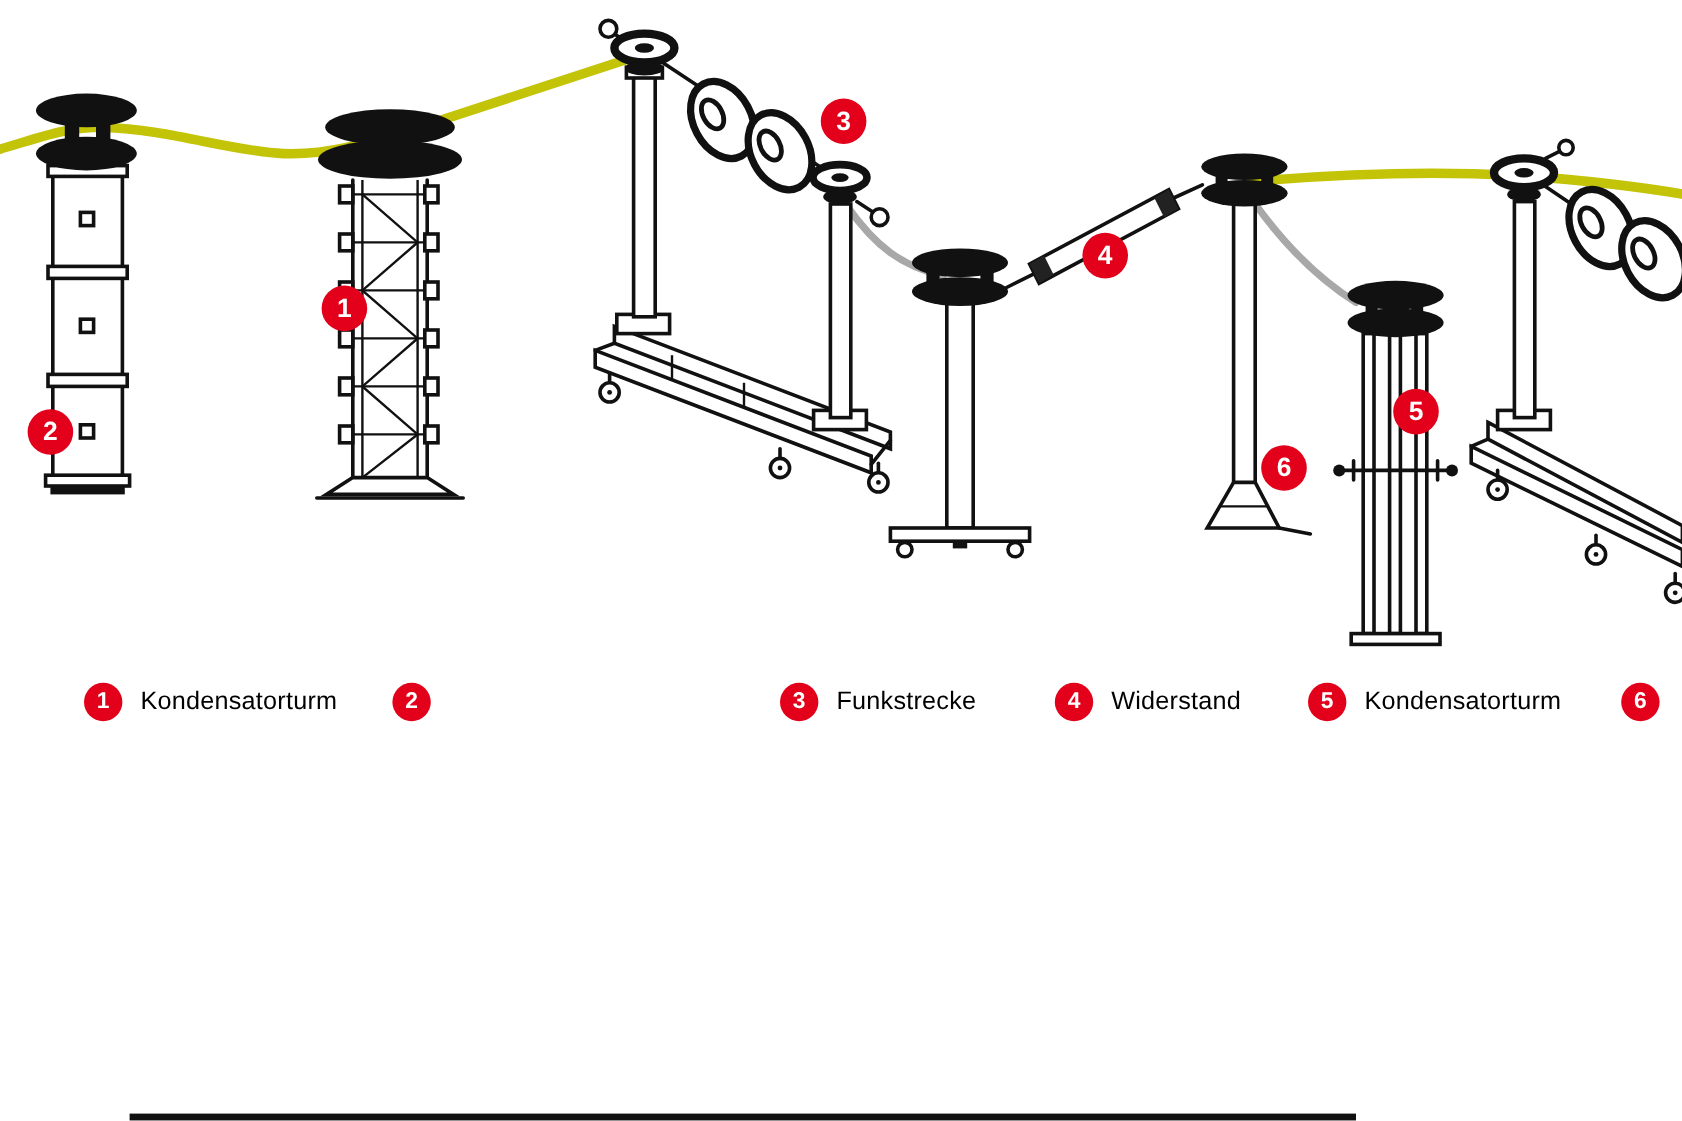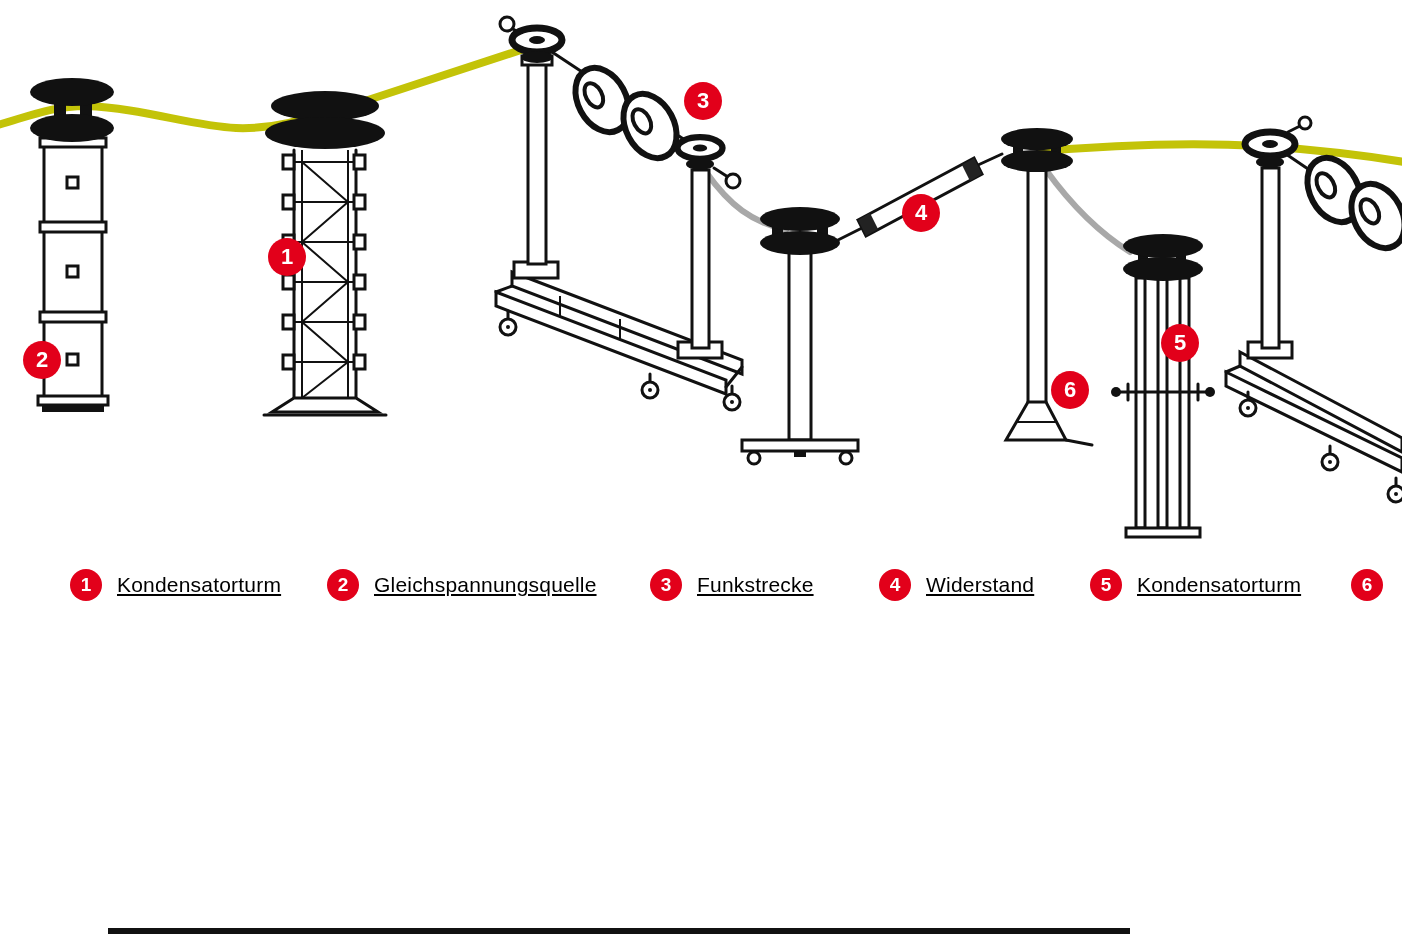--- a/index.html
+++ b/index.html
@@ -21,21 +21,21 @@
   .cableG { fill:none; stroke:var(--cable-gray,#a8a8a8); stroke-width:6; stroke-linecap:round; }
 
   .marker { position:absolute; width:38px; height:38px; border-radius:50%;
             background:var(--accent-red,#e2001a); color:#fff; display:flex;
             align-items:center; justify-content:center; font-weight:bold; font-size:22px; z-index:5; }
   .legend { position:absolute; left:0; top:0; width:100%; }
   .legend-item { position:absolute; top:569px; display:flex; align-items:center; gap:15px; }
   .badge { width:32px; height:32px; border-radius:50%; background:var(--accent-red,#e2001a);
            color:#fff; display:flex; align-items:center; justify-content:center;
            font-weight:bold; font-size:19px; flex:0 0 32px; }
-  .legend-label { font-size:21px; color:#000; letter-spacing:0.2px; white-space:nowrap; line-height:32px;text-decoration:underline; }
+  .legend-label { font-size:21px; color:#000; letter-spacing:0.2px; white-space:nowrap; line-height:32px; }
   .bottom-strip { position:absolute; left:108px; top:928px; width:1022px; height:6px; background:#111; }
 </style>
 </head>
 <body>
 
 <div class="stage">
 
   <svg class="art" width="1402" height="934" viewBox="0 0 1402 934" aria-hidden="true">
     <defs>
       <g id="donut">
@@ -222,21 +222,20 @@
     <span>6</span>
   </div>
 
   <div class="legend">
     <div class="legend-item" style="left:70px;">
       <span class="badge">1</span>
       <span class="legend-label">Kondensatorturm</span>
     </div>
     <div class="legend-item" style="left:327px;">
       <span class="badge">2</span>
-      <span class="legend-label">Gleichspannungsquelle</span>
     </div>
     <div class="legend-item" style="left:650px;">
       <span class="badge">3</span>
       <span class="legend-label">Funkstrecke</span>
     </div>
     <div class="legend-item" style="left:879px;">
       <span class="badge">4</span>
       <span class="legend-label">Widerstand</span>
     </div>
     <div class="legend-item" style="left:1090px;">

